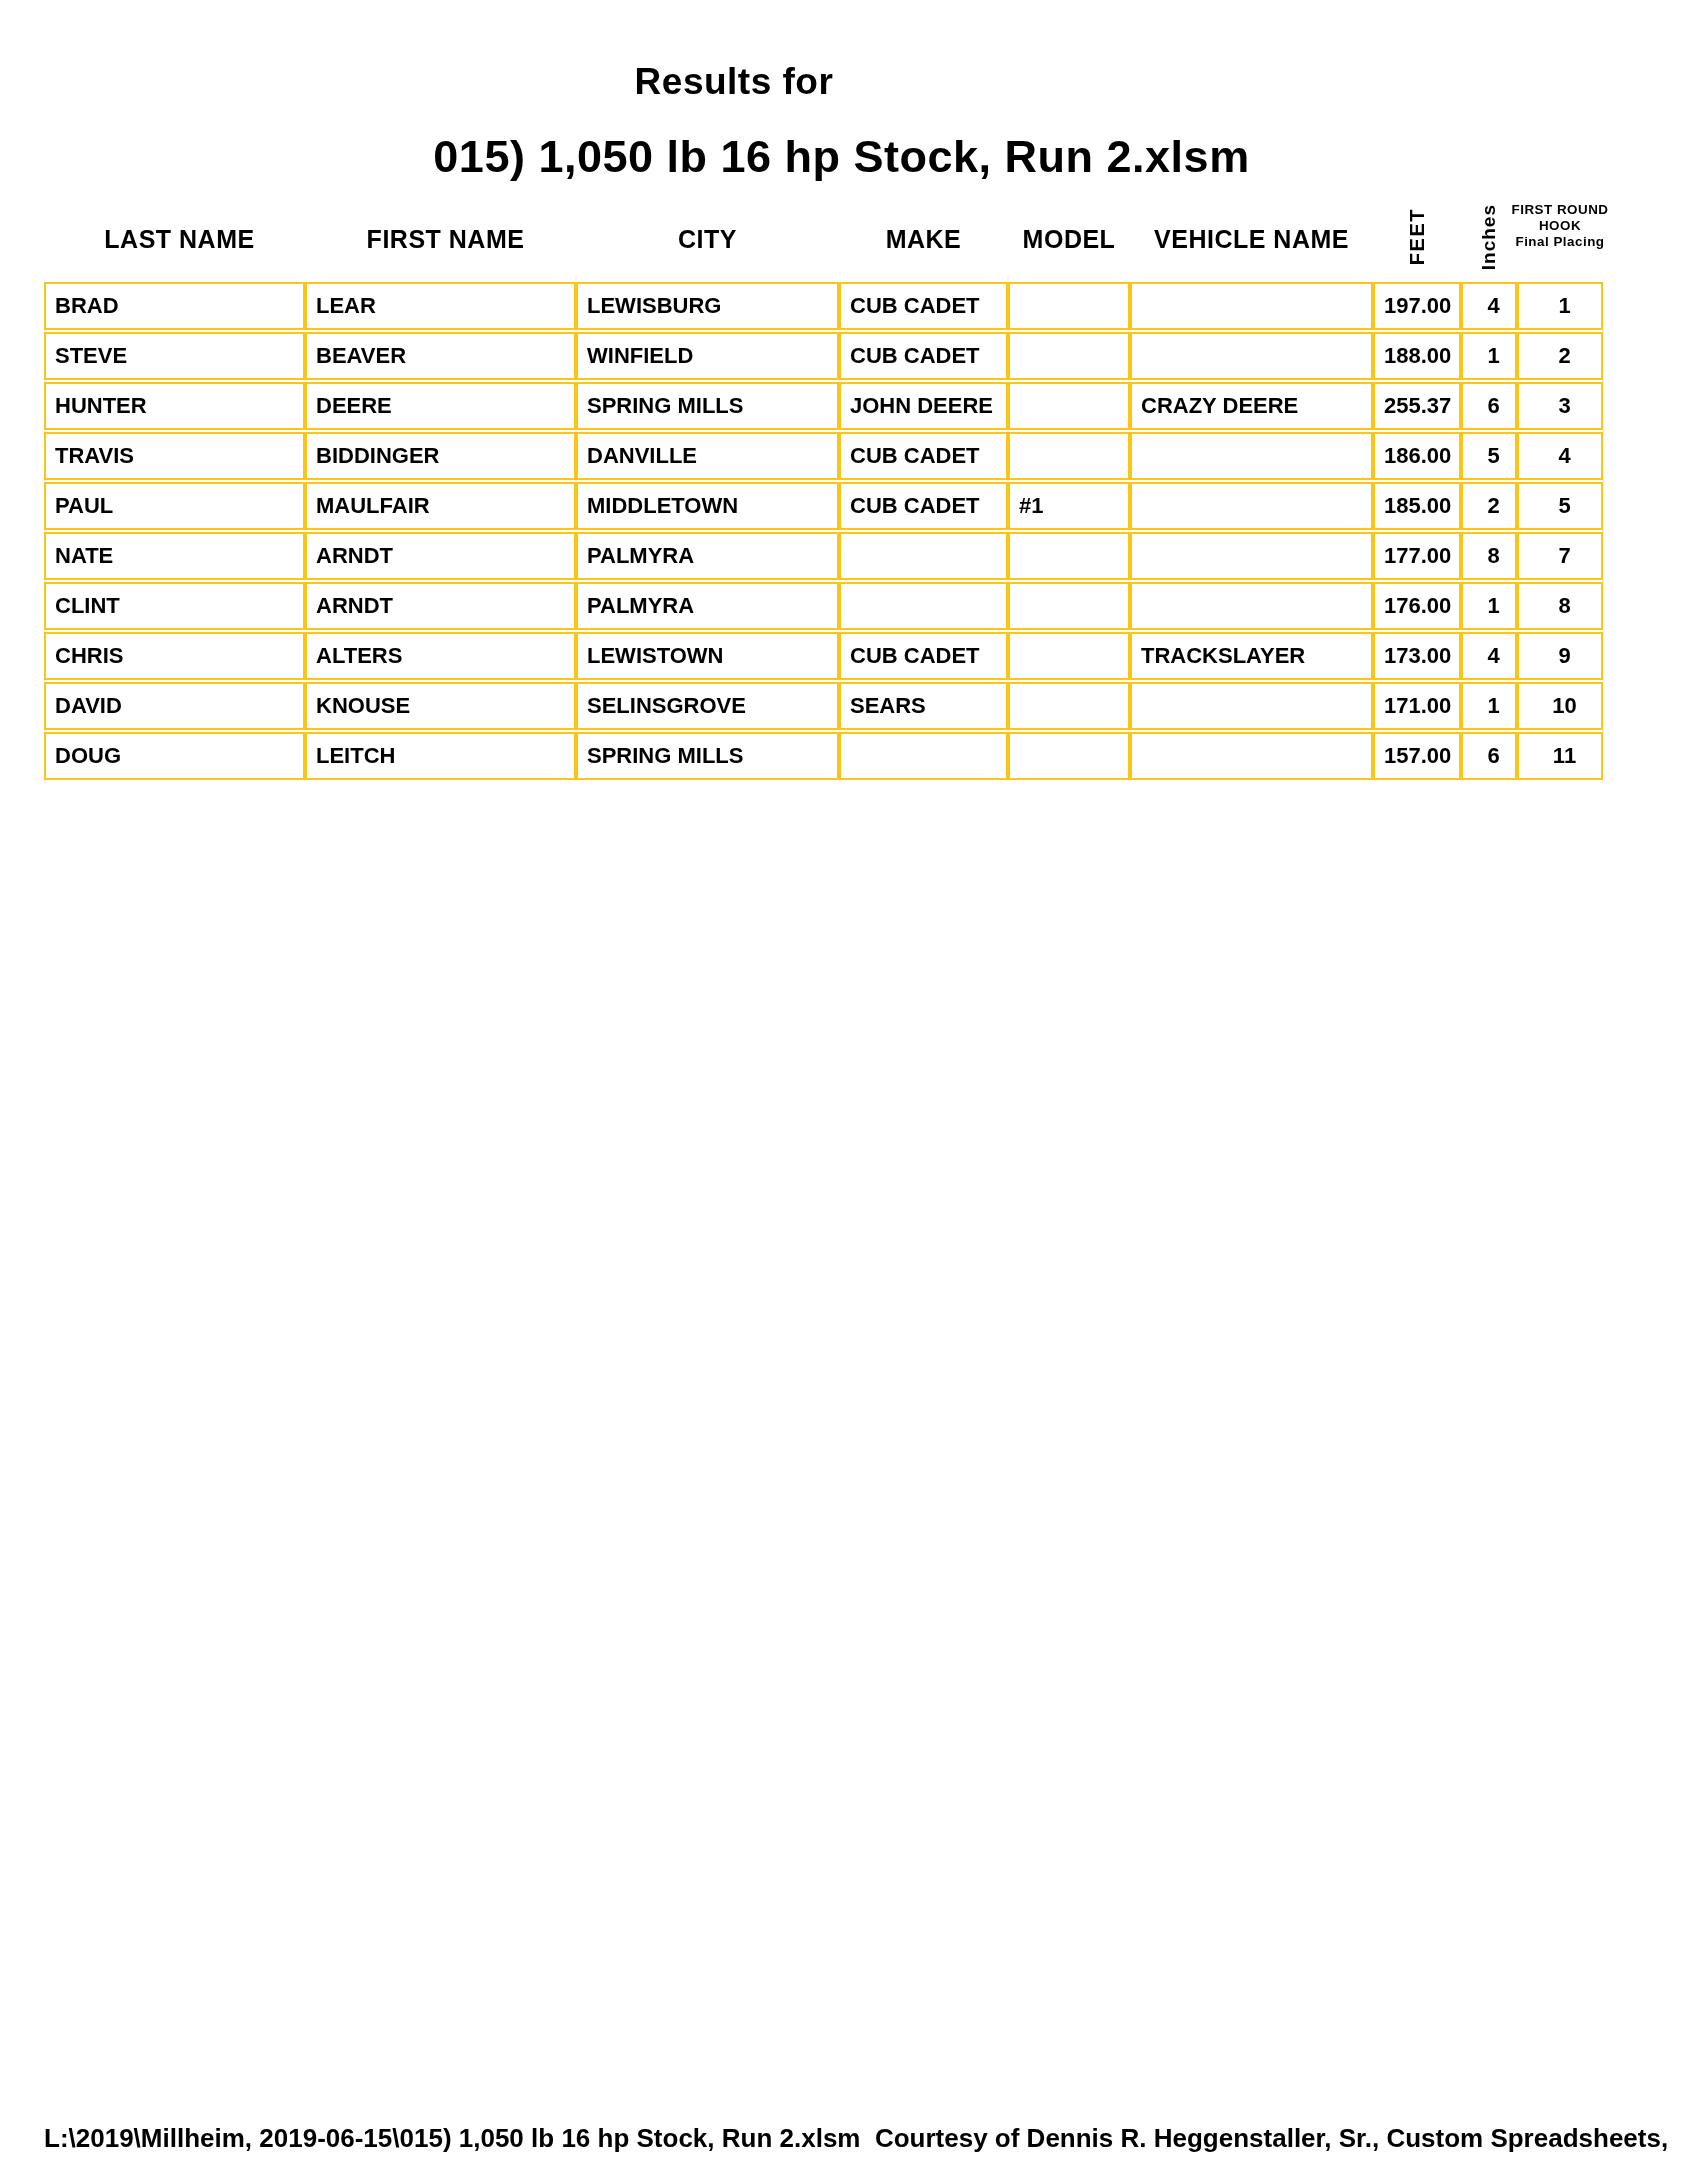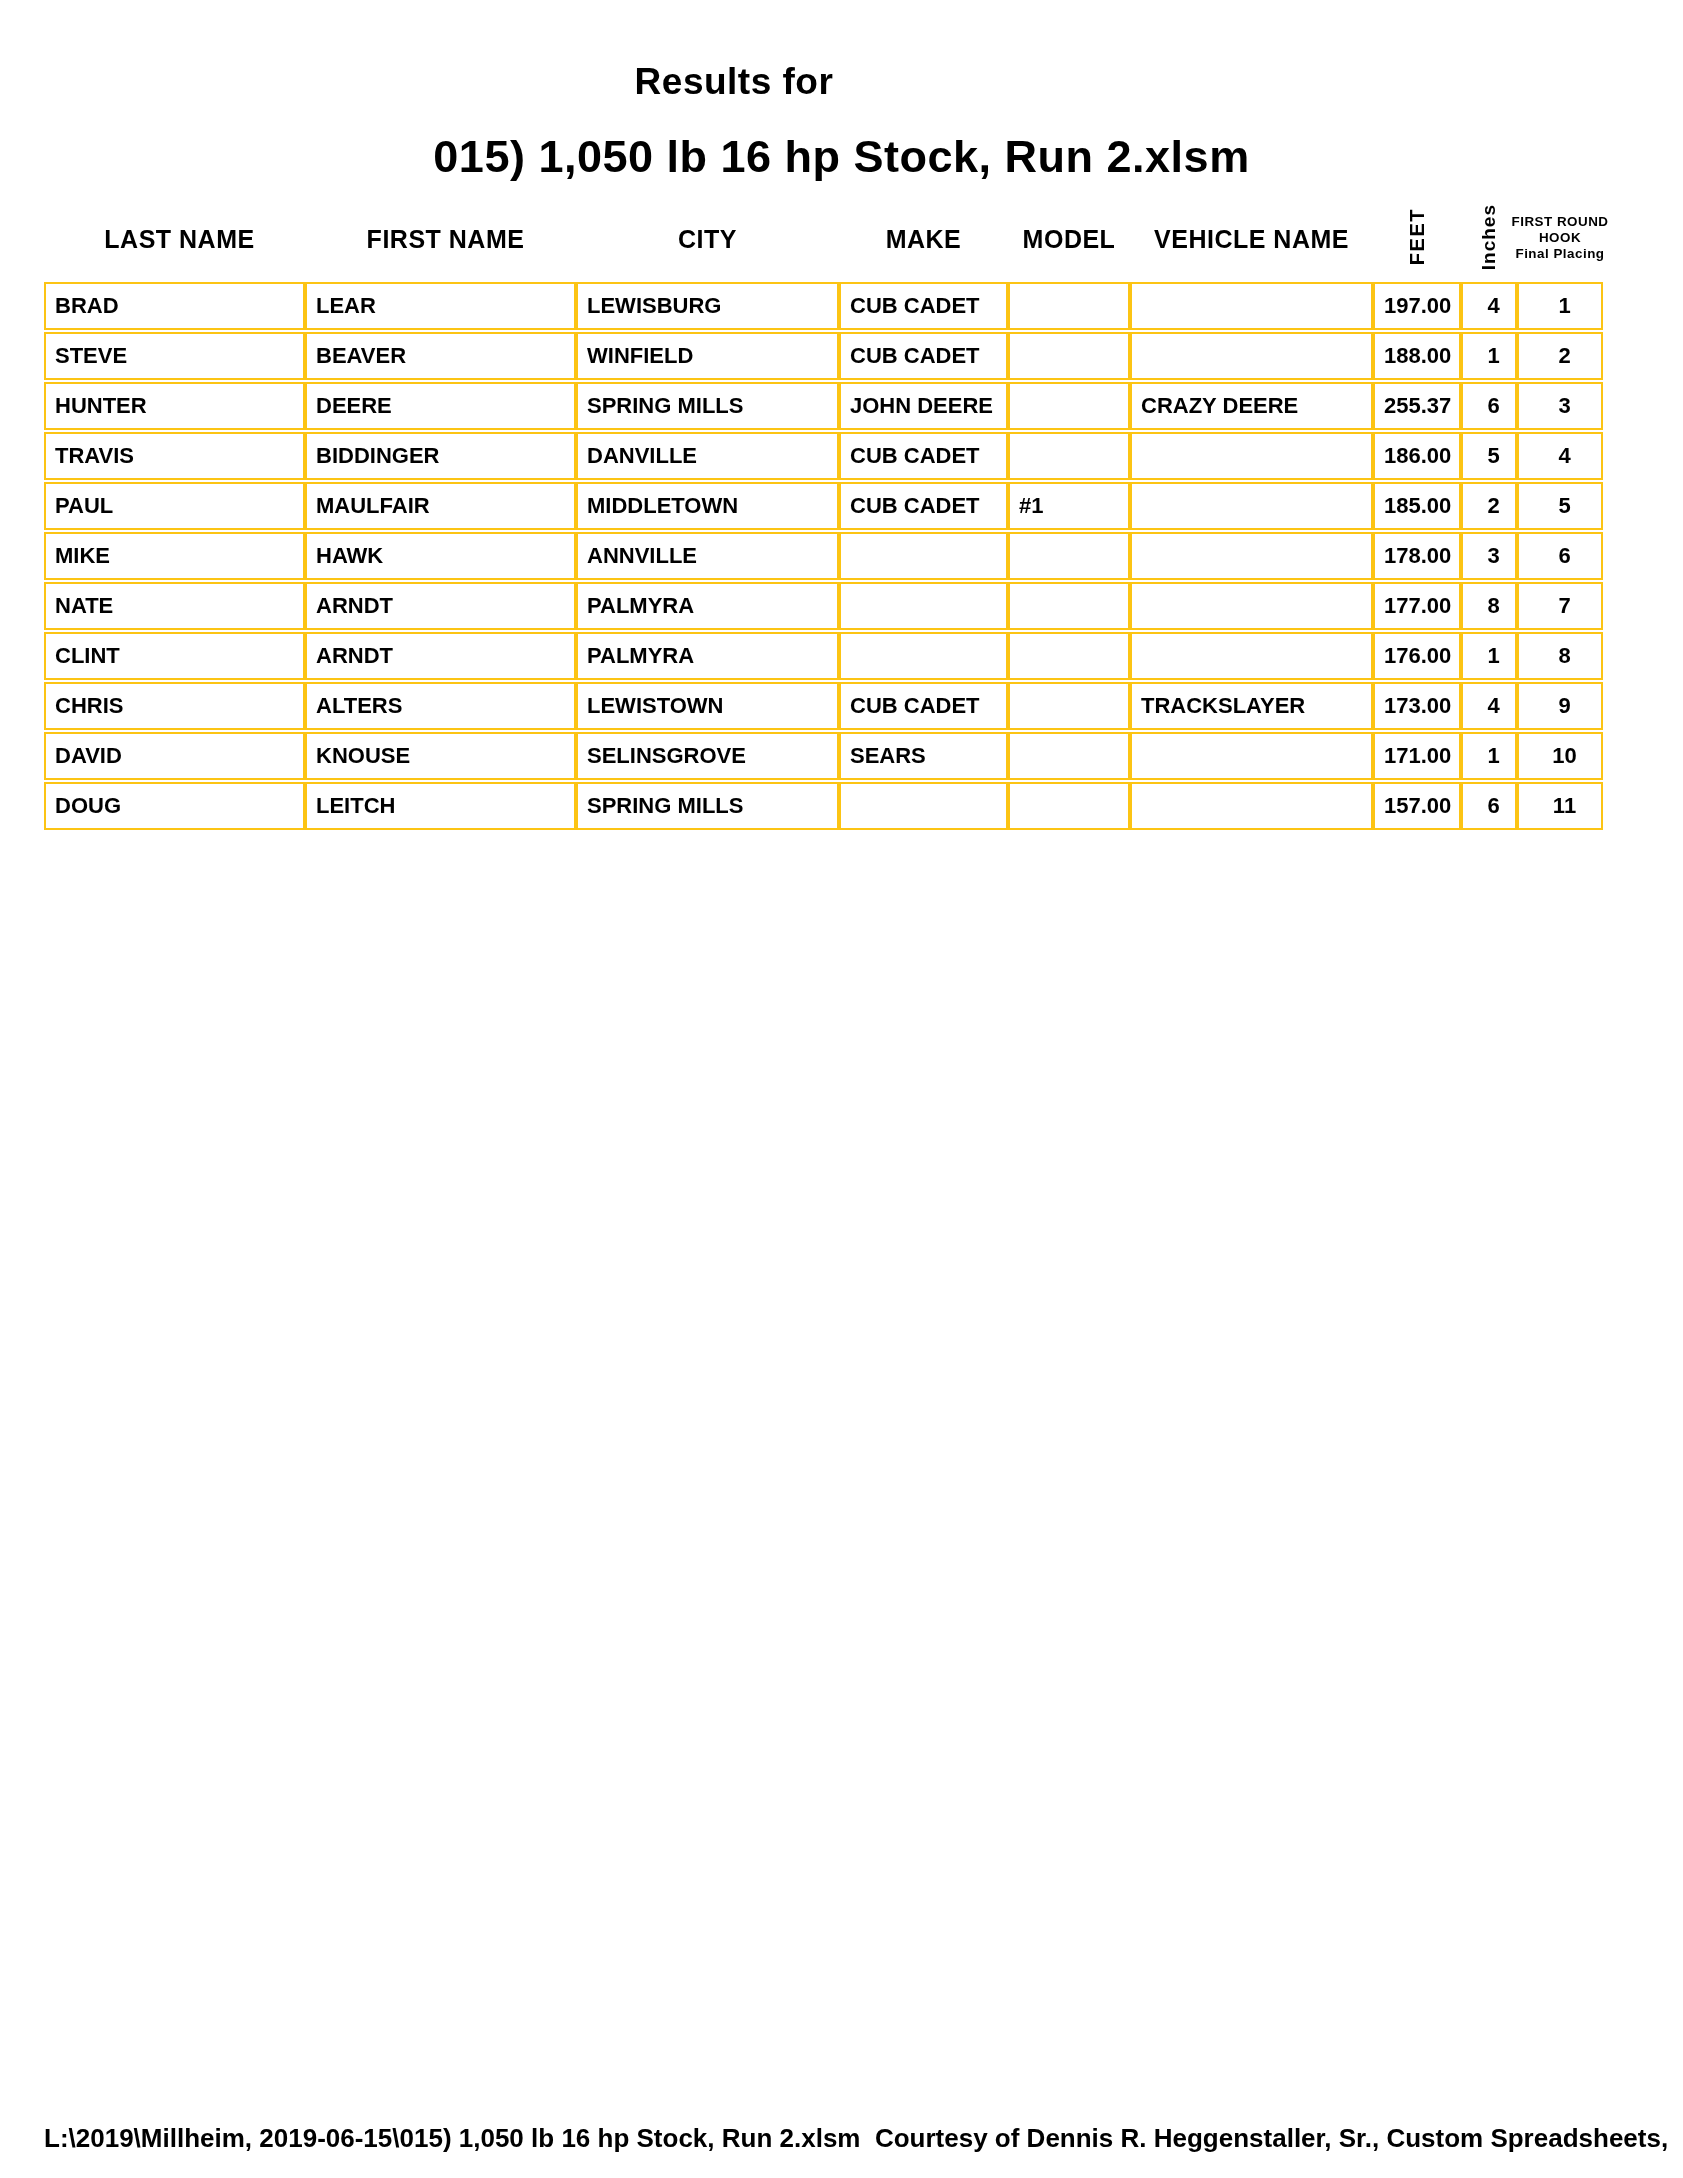--- a/index.html
+++ b/index.html
@@ -23,21 +23,21 @@
   .w0{width:261px}.w1{width:271px}.w2{width:263px}.w3{width:169px}
   .w4{width:122px}.w5{width:243px}.w6{width:88px}.w7{width:56px}.w8{width:86px}
   .rot {
     writing-mode:vertical-rl; transform:rotate(180deg);
     font-size:20px; letter-spacing:1.5px; margin-bottom:17px; white-space:nowrap;
   }
   .rot-inches { font-size:19px; letter-spacing:1px; margin-bottom:12px; }
   .hook {
     flex-direction:column; align-items:center; justify-content:flex-end;
     text-align:center; font-size:13.4px; line-height:16px;
-    letter-spacing:0.5px; padding-bottom:20px; white-space:nowrap;
+    letter-spacing:0.5px; padding-bottom:32px; white-space:nowrap;
   }
   table.grid {
     border-collapse:separate; border-spacing:0 2px; table-layout:fixed;
     width:1336px; margin-top:-2px;
   }
   table.grid td {
     box-sizing:border-box; border:2.5px solid #FCC414; background:#fff;
     height:48px; font-size:22px; padding:0 0 0 9px; overflow:visible;
     white-space:nowrap; vertical-align:middle;
   }
@@ -149,31 +149,20 @@
           <td>MAULFAIR</td>
           <td>MIDDLETOWN</td>
           <td>CUB CADET</td>
           <td>#1</td>
           <td></td>
           <td class="c-feet">185.00</td>
           <td class="c-num">2</td>
           <td class="c-num">5</td>
         </tr>
         <tr>
-          <td>MIKE</td>
-          <td>HAWK</td>
-          <td>ANNVILLE</td>
-          <td></td>
-          <td></td>
-          <td></td>
-          <td class="c-feet">178.00</td>
-          <td class="c-num">3</td>
-          <td class="c-num">6</td>
-        </tr>
-        <tr>
           <td>NATE</td>
           <td>ARNDT</td>
           <td>PALMYRA</td>
           <td></td>
           <td></td>
           <td></td>
           <td class="c-feet">177.00</td>
           <td class="c-num">8</td>
           <td class="c-num">7</td>
         </tr>

